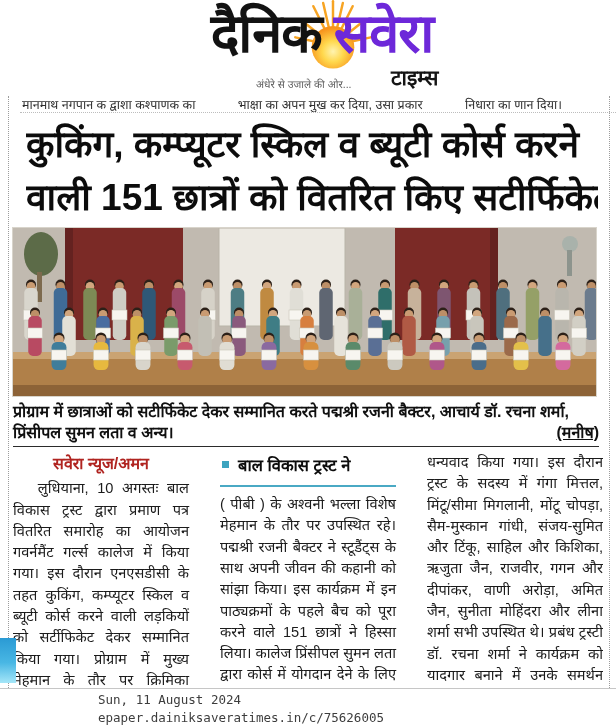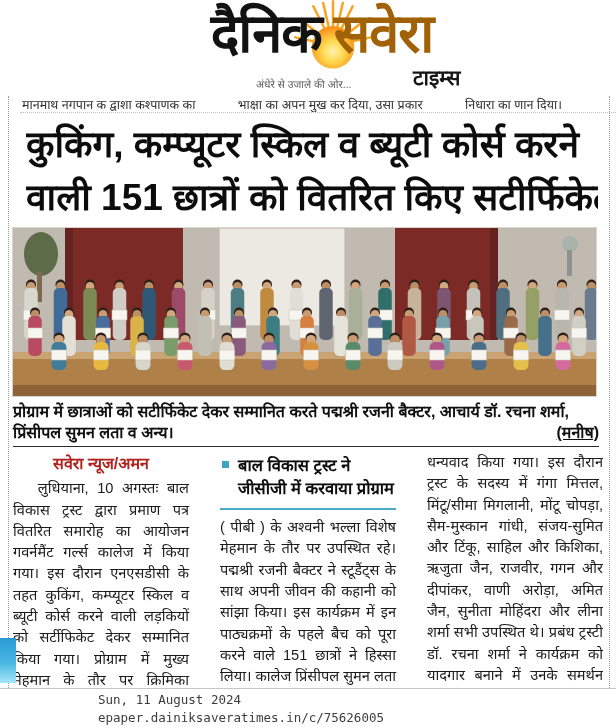--- a/index.html
+++ b/index.html
@@ -7,23 +7,23 @@
     width:616px;height:727px;position:relative;overflow:hidden;
     background:#ffffff;font-family:"Liberation Sans",sans-serif;
   }
   
   #masthead{position:absolute;top:0;left:0;width:616px;height:96px;}
   .logo-line{position:absolute;top:0px;width:100%;text-align:center;
     font-weight:bold;font-size:54px;line-height:1.25;letter-spacing:-1px;color:#121212;}
   .lw{position:relative;display:inline-block;}
   .sun-svg{position:absolute;left:43%;top:-2px;width:86px;height:82px;z-index:0;}
   .m-black,.m-red{position:relative;z-index:1;margin-left:28px;}
-  .m-red{color:#a16207;margin-left:12px;}
+  .m-red{color:#6d28d9;margin-left:12px;}
   .tagline{position:absolute;top:77px;left:256px;font-size:10.5px;color:#5d5d5d;z-index:2;}
-  .times{position:absolute;top:63px;left:413px;font-size:21px;font-weight:bold;color:#151515;z-index:2;}
+  .times{position:absolute;top:63px;left:391px;font-size:21px;font-weight:bold;color:#151515;z-index:2;}
   
   #cutoff{position:absolute;top:96px;left:20px;width:600px;height:17px;
     display:flex;justify-content:space-between;align-items:flex-start;
     padding:0 58px 2px 2px;box-sizing:border-box;
     font-size:12.5px;color:#2e2e2e;filter:blur(0.6px);
     border-bottom:1px dotted #bdbdbd;overflow:hidden;white-space:nowrap;}
   
   #headline{position:absolute;top:118px;left:26px;width:572px;height:108px;
     font-weight:bold;color:#0c0c0c;font-size:37px;line-height:53px;overflow:hidden;}
   .h-line{white-space:nowrap;}
@@ -415,21 +415,20 @@
 <div id="cols">
   <div class="col">
     <div class="byline">सवेरा न्यूज/अमन</div>
     <div class="p1">लुधियाना, 10 अगस्तः बाल विकास ट्रस्ट द्वारा प्रमाण पत्र वितरित समारोह का आयोजन गवर्नमैंट गर्ल्स कालेज में किया गया। इस दौरान एनएसडीसी के तहत कुकिंग, कम्प्यूटर स्किल व ब्यूटी कोर्स करने वाली लड़कियों को सर्टीफिकेट देकर सम्मानित किया गया। प्रोग्राम में मुख्य मेहमान के तौर पर क्रिमिका फाऊंडर पद्मश्री रजनी बैक्टर उपस्थित रहींक जबकि उप डायरैक्टर उच्च शिक्षा</div>
   </div>
   <div class="col">
     <div class="subhead">
       <span class="bullet"></span>
       <span class="subhead-text">
         <span>बाल विकास ट्रस्ट ने</span><br>
-        <span>जीसीजी में करवाया प्रोग्राम</span>
       </span>
     </div>
     <div class="teal-rule"></div>
     <div>( पीबी ) के अश्वनी भल्ला विशेष मेहमान के तौर पर उपस्थित रहे। पद्मश्री रजनी बैक्टर ने स्टूडैंट्स के साथ अपनी जीवन की कहानी को सांझा किया। इस कार्यक्रम में इन पाठ्यक्रमों के पहले बैच को पूरा करने वाले 151 छात्रों ने हिस्सा लिया। कालेज प्रिंसीपल सुमन लता द्वारा कोर्स में योगदान देने के लिए पूरे स्टॉफ का</div>
   </div>
   <div class="col">
     <div>धन्यवाद किया गया। इस दौरान ट्रस्ट के सदस्य में गंगा मित्तल, मिंटू/सीमा मिगलानी, मोंटू चोपड़ा, सैम-मुस्कान गांधी, संजय-सुमित और टिंकू, साहिल और किशिका, ऋजुता जैन, राजवीर, गगन और दीपांकर, वाणी अरोड़ा, अमित जैन, सुनीता मोहिंदरा और लीना शर्मा सभी उपस्थित थे। प्रबंध ट्रस्टी डॉ. रचना शर्मा ने कार्यक्रम को यादगार बनाने में उनके समर्थन और योगदान के लिए सभी उपस्थित लोगों का आभार व्यक्त किया।</div>
   </div>
 </div>
 

